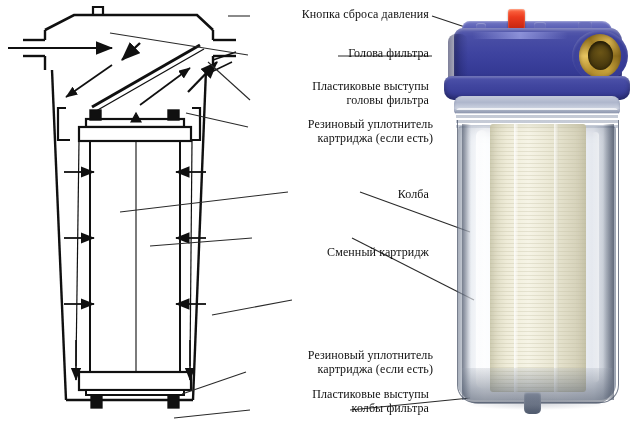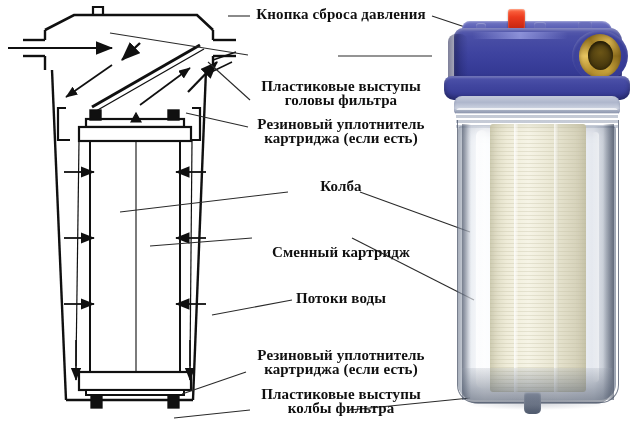--- a/index.html
+++ b/index.html
@@ -10,26 +10,26 @@
     overflow:hidden;
     position:relative;
   }
   #stage{position:absolute;left:0;top:0;width:640px;height:444px;}
   .layer{position:absolute;left:0;top:0;width:640px;height:444px;}
 
   
   .label{
     position:absolute;
     color:#101010;
-    font-weight:700;
-    font-size:15px;
+    font-weight:400;
+    font-size:12px;
     line-height:13.5px;
     letter-spacing:0.1px;
     white-space:pre;
-    text-align:center;
+    text-align:right;
     font-family:"Liberation Serif", serif;
   }
 
   
   #photo{
     position:absolute;
     left:432px;top:0px;width:208px;height:444px;
     overflow:hidden;
   }
   .ph{position:absolute;}
@@ -307,27 +307,27 @@
 
       <line x1="182" y1="394" x2="246" y2="372"></line>
 
       <line x1="174" y1="418" x2="250" y2="410"></line>
       <line x1="350" y1="410" x2="470" y2="398"></line>
     </g>
   </svg>
 
   <div class="layer">
     <div class="label" style="left:253px;top:8px;width:176px;">Кнопка сброса давления</div>
+    <div class="label" style="left:253px;top:47px;width:176px;">Голова фильтра</div>
     <div class="label" style="left:253px;top:80px;width:176px;">Пластиковые выступы
 головы фильтра</div>
     <div class="label" style="left:249px;top:118px;width:184px;">Резиновый уплотнитель
 картриджа (если есть)</div>
-    <div class="label" style="left:253px;top:180px;width:176px;">Колба</div>
+    <div class="label" style="left:253px;top:188px;width:176px;">Колба</div>
     <div class="label" style="left:253px;top:246px;width:176px;">Сменный картридж</div>
-    <div class="label" style="left:253px;top:292px;width:176px;">Потоки воды</div>
     <div class="label" style="left:249px;top:349px;width:184px;">Резиновый уплотнитель
 картриджа (если есть)</div>
     <div class="label" style="left:253px;top:388px;width:176px;">Пластиковые выступы
 колбы фильтра</div>
   </div>
 
   <div id="photo">
     <div class="ph head-top"></div>
     <div class="ph head-notch" style="left:44px;top:23px;width:10px;height:18px;"></div>
     <div class="ph head-notch" style="left:102px;top:22px;width:12px;height:18px;"></div>

